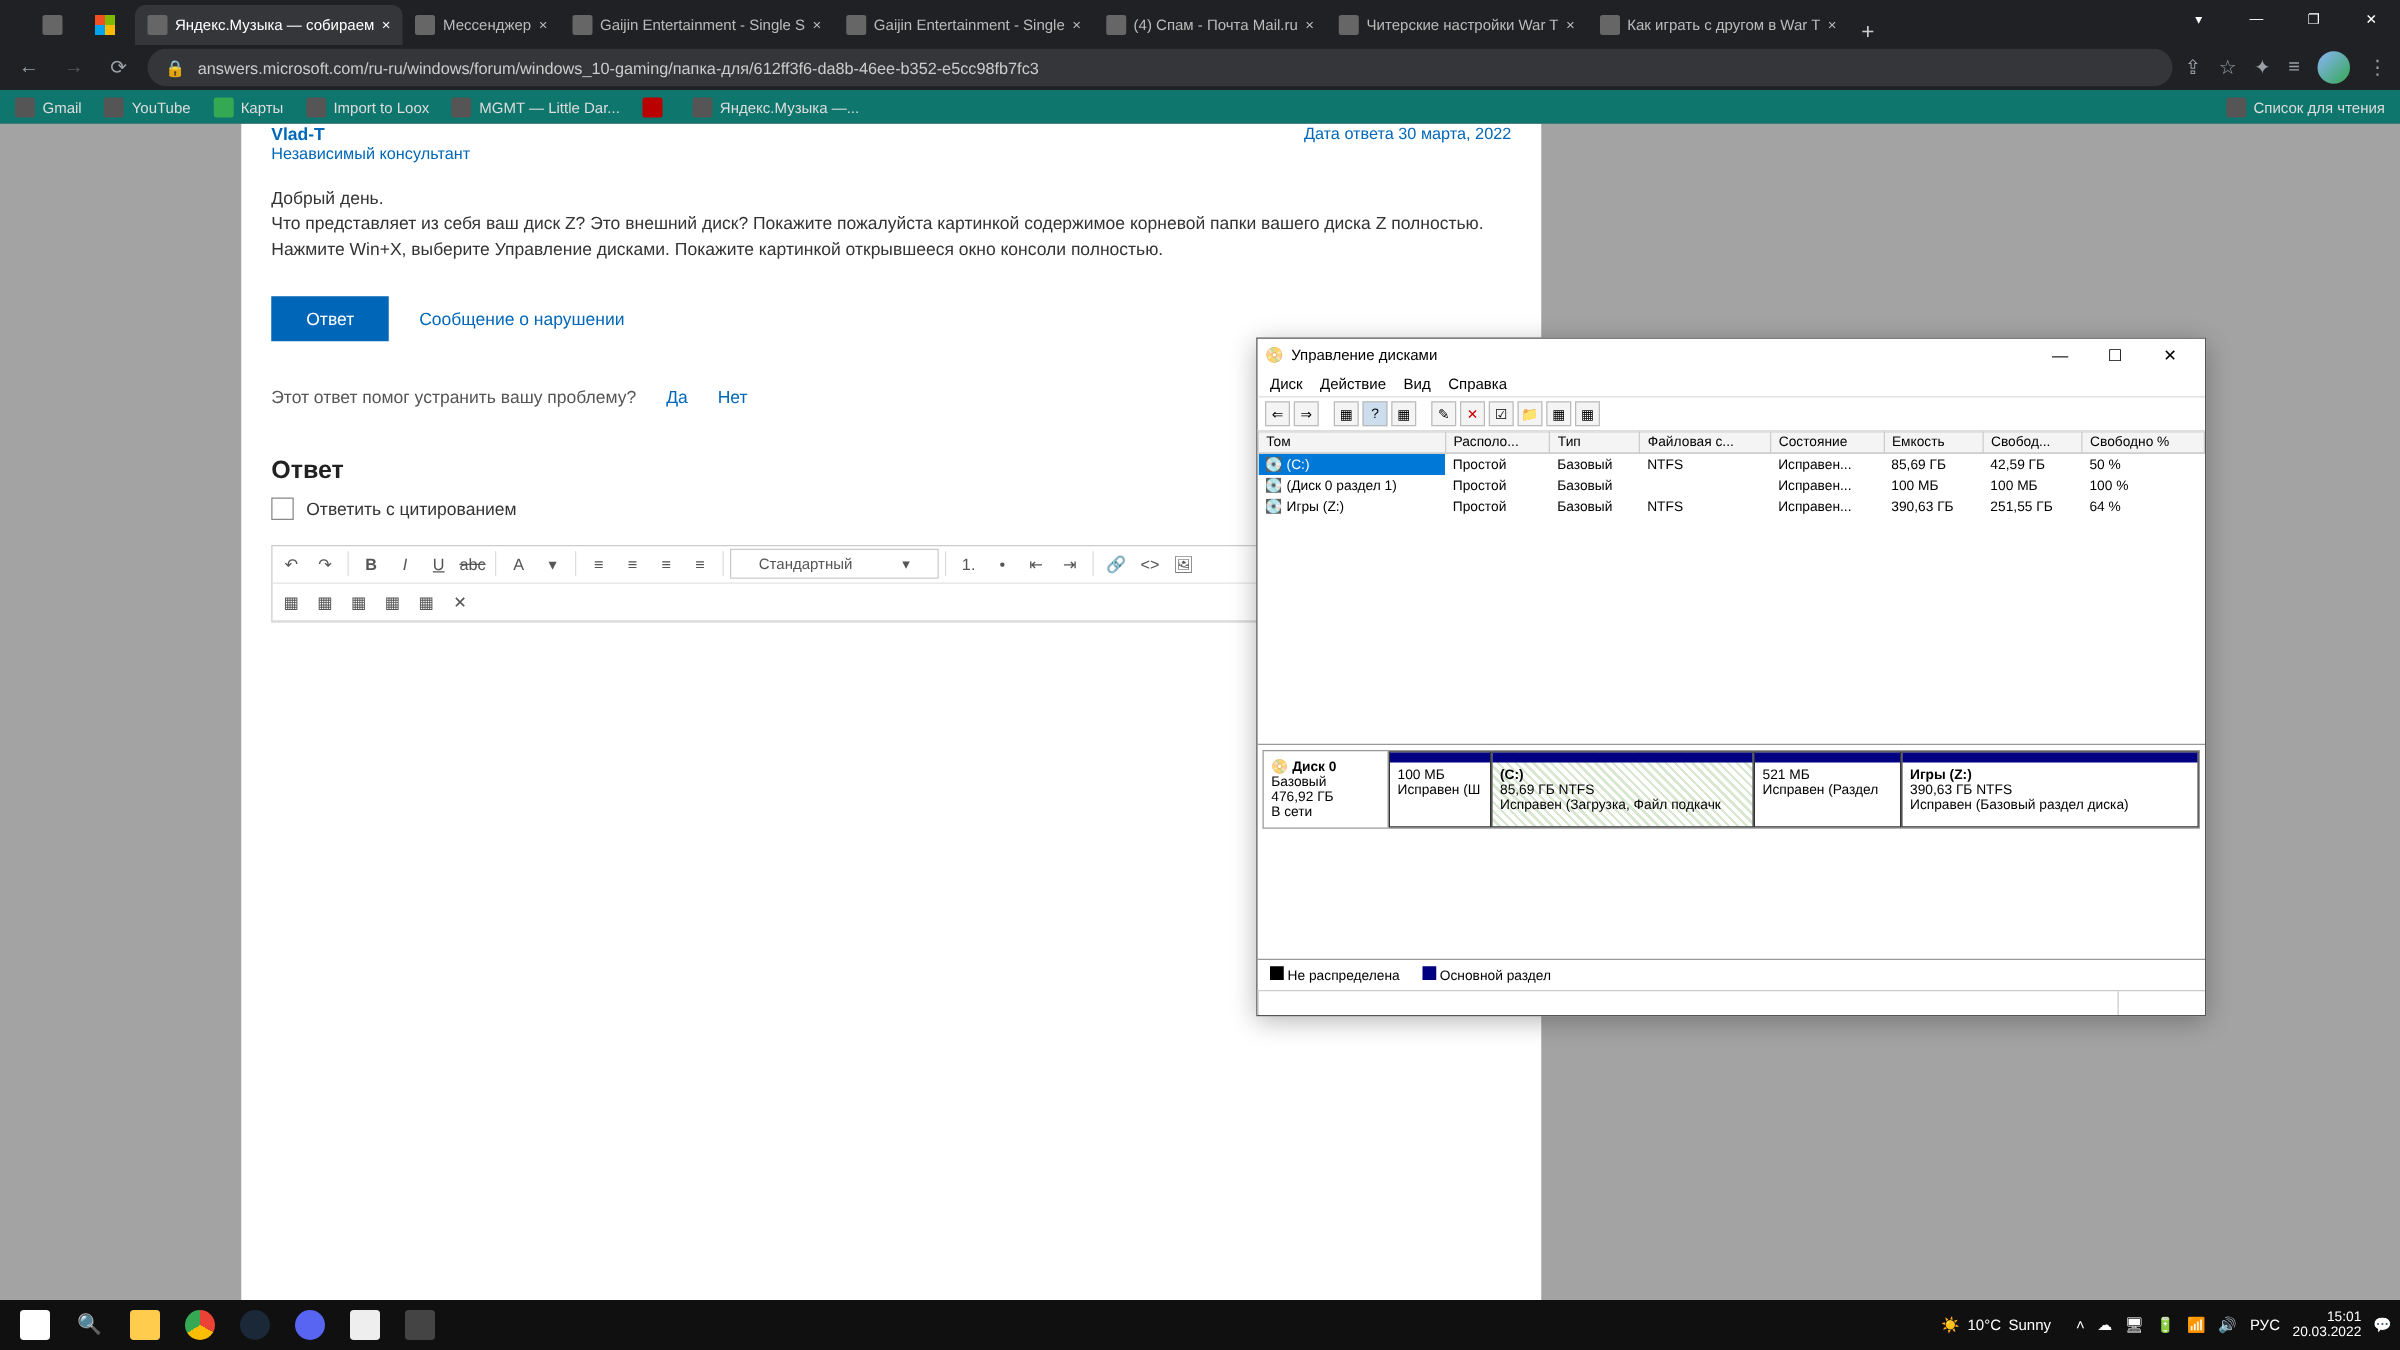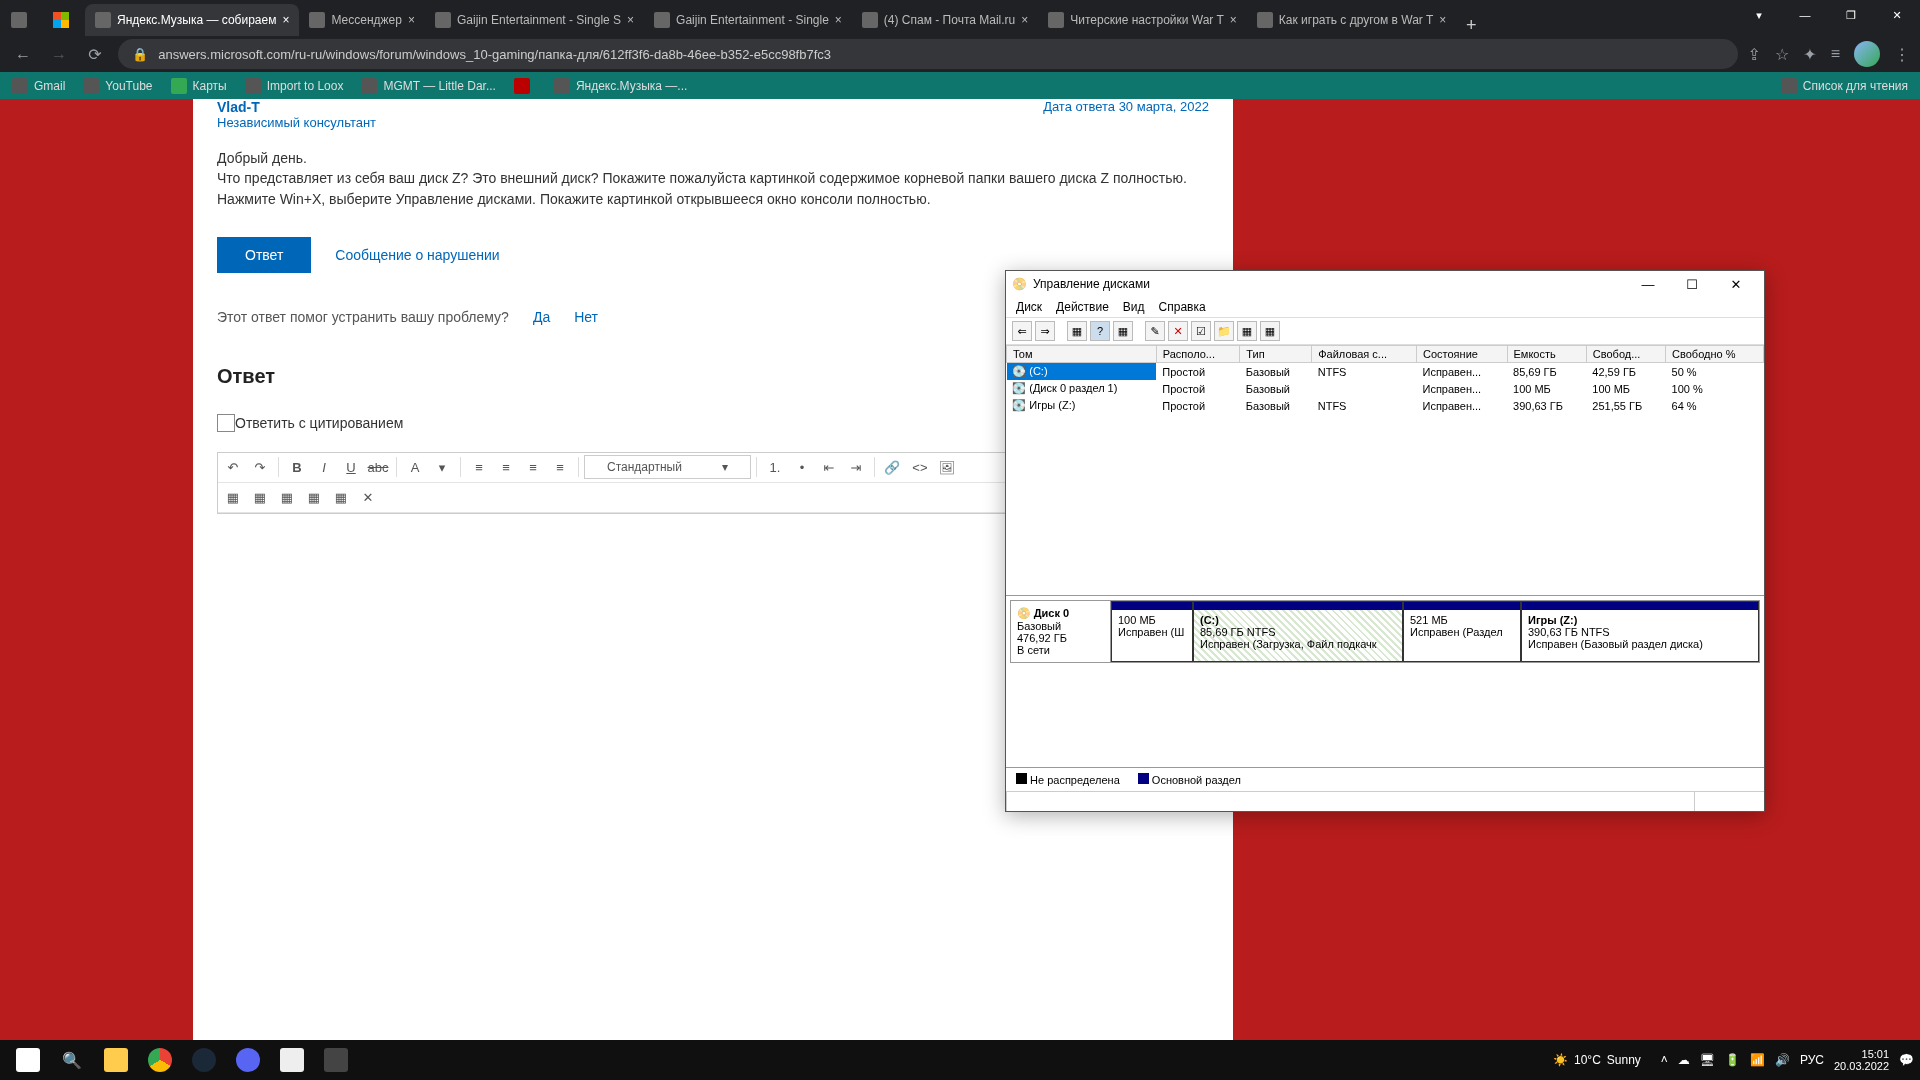--- a/index.html
+++ b/index.html
@@ -1,54 +1,54 @@
 <!DOCTYPE html>
 <html><head>
 <meta charset="utf-8">
 <style>
 * { margin:0; padding:0; box-sizing:border-box; font-family:"Segoe UI",Arial,sans-serif; }
 body { width:1920px; height:1080px; overflow:hidden; background:#fff; position:relative; }
 
 
 .browser-chrome { background:#202124; height:99px; }
-.tab-strip { display:flex; height:36px; align-items:flex-end; padding-left:1px; background:#202124; }
+.tab-strip { display:flex; height:36px; align-items:flex-end; padding-left:24px; background:#202124; }
 .win-controls { position:absolute; right:0; top:0; display:flex; height:36px; }
 .win-btn { width:46px; height:30px; display:flex; align-items:center; justify-content:center; color:#fff; font-size:11px; }
 .tab { display:flex; align-items:center; height:32px; padding:0 10px; color:#bbb; font-size:12px; max-width:225px; gap:6px; border-radius:8px 8px 0 0; }
 .tab.active { background:#35363a; color:#fff; }
 .tab .favicon { width:16px; height:16px; background:#666; border-radius:2px; flex-shrink:0; }
 .tab .close { margin-left:auto; cursor:pointer; }
 .addtab { width:30px; text-align:center; color:#ccc; font-size:18px; }
 .addr-bar { display:flex; align-items:center; height:36px; padding:0 10px; gap:10px; }
 .nav-btn { color:#9aa0a6; width:26px; text-align:center; font-size:16px; }
 .url-field { flex:1; background:#35363a; border-radius:18px; height:30px; display:flex; align-items:center; padding:0 14px; gap:10px; color:#ccc; font-size:13px; }
 .url-field .lock { color:#9aa0a6; }
 .right-icons { display:flex; gap:14px; color:#9aa0a6; align-items:center; }
 .avatar { width:26px; height:26px; border-radius:50%; background:linear-gradient(135deg,#8ab4f8,#34a853); }
 .bookmarks { display:flex; align-items:center; height:27px; padding:0 12px; gap:18px; background:#0f766e; }
 .bm { display:flex; align-items:center; gap:6px; color:#ddd; font-size:12px; }
 .bm .favicon { width:16px; height:16px; background:#555; border-radius:2px; }
 .bm-right { margin-left:auto; }
 
 
-.page { position:absolute; top:99px; left:0; right:0; bottom:40px; background:#b91c1c; overflow:hidden; }
+.page { position:absolute; top:99px; left:0; right:0; bottom:40px; background:#a3a3a3; overflow:hidden; }
 .content-main { position:absolute; left:193px; top:0; width:1040px; background:#fff; height:100%; padding:0 24px; }
 .answer-block { }
 .author-row { display:flex; align-items:flex-start; gap:10px; }
 .author-name { color:#0067b8; font-weight:600; font-size:14px; }
 .answer-date { color:#0067b8; font-size:13px; margin-left:auto; }
 .author-role { color:#0067b8; font-size:13px; }
 .answer-body { font-size:14px; color:#333; margin-top:18px; line-height:1.45; }
 .reply-row { display:flex; align-items:center; gap:24px; margin-top:28px; }
 .btn-primary { background:#0067b8; color:#fff; padding:10px 28px; font-size:14px; border:none; cursor:pointer; }
 .report-link { color:#0067b8; font-size:14px; }
 .helpful-row { display:flex; align-items:center; gap:24px; margin-top:36px; font-size:14px; color:#555; }
 .yn { color:#0067b8; font-size:14px; }
 .h-answer { font-size:20px; font-weight:600; color:#222; margin-top:40px; }
-.quote-row { display:flex; align-items:center; margin-top:26px; font-size:14px; color:#333; }
+.quote-row { display:flex; align-items:center; gap:10px; margin-top:10px; font-size:14px; color:#333; }
 .chk { width:18px; height:18px; border:1px solid #888; }
 
 
 .editor-tb { border:1px solid #ccc; margin-top:20px; }
 .tb-row { display:flex; align-items:center; height:30px; gap:1px; padding:2px; border-bottom:1px solid #e4e4e4; }
 .tb-btn { width:26px; height:26px; display:flex; align-items:center; justify-content:center; color:#555; font-size:13px; border:1px solid transparent; }
 .tb-sep { width:1px; height:20px; background:#ddd; margin:0 4px; }
 .tb-select { display:flex; align-items:center; border:1px solid #ccc; padding:0 22px; height:24px; font-size:12px; color:#555; gap:40px; }
 .editor-area { padding:6px 10px; }
 .editor-label { color:#555; font-size:13px; }

